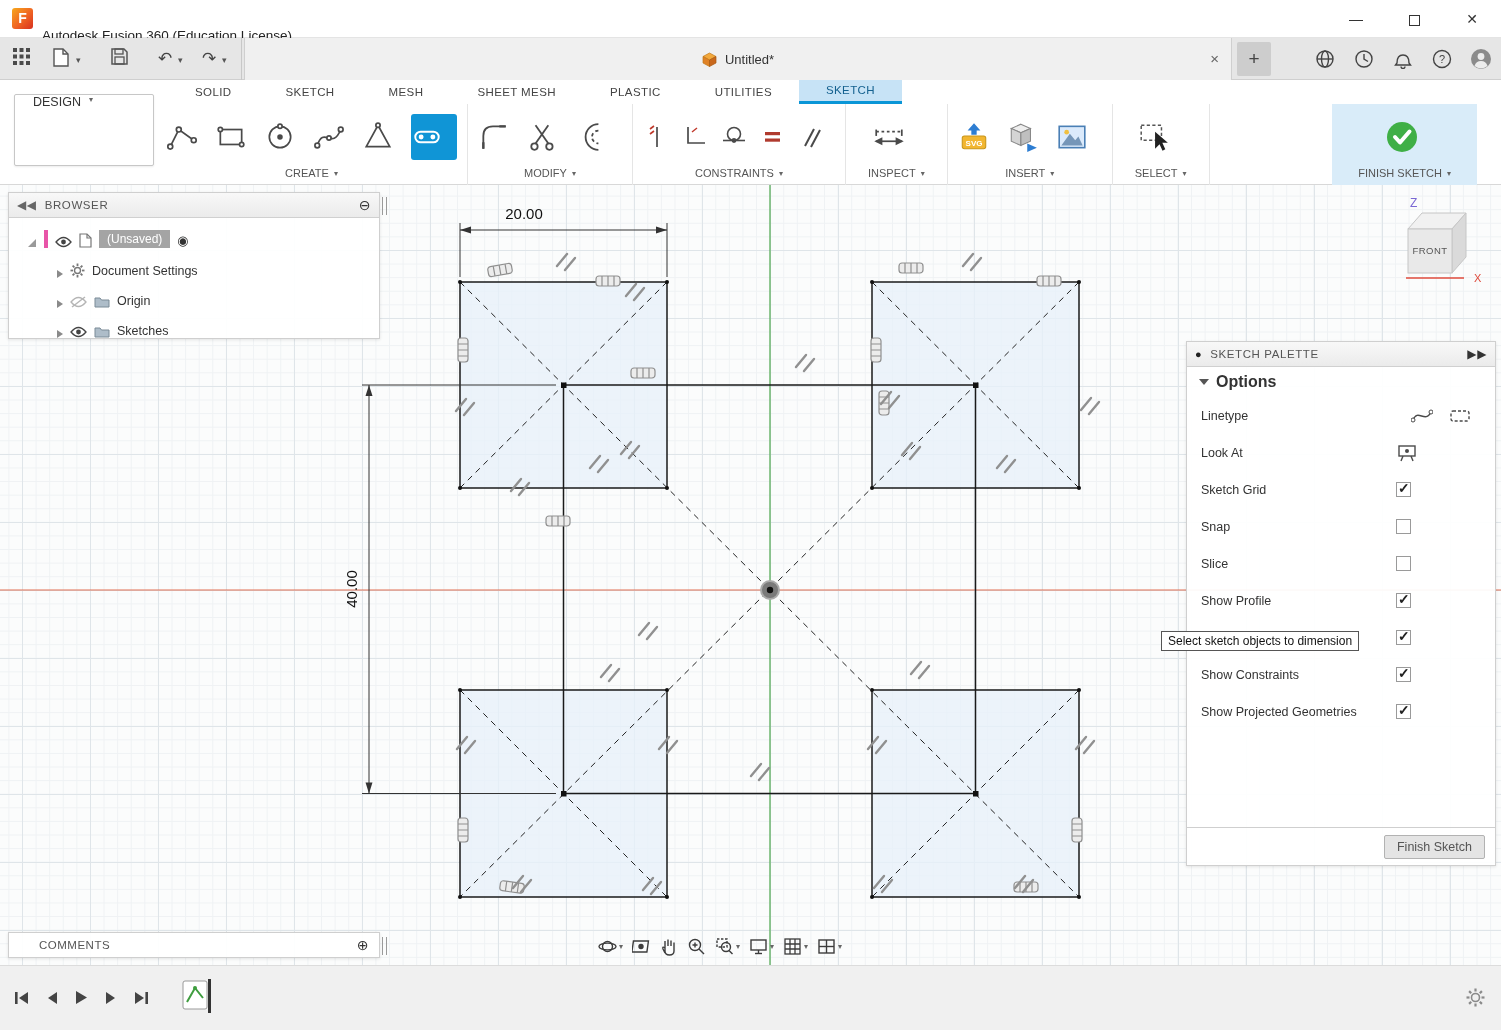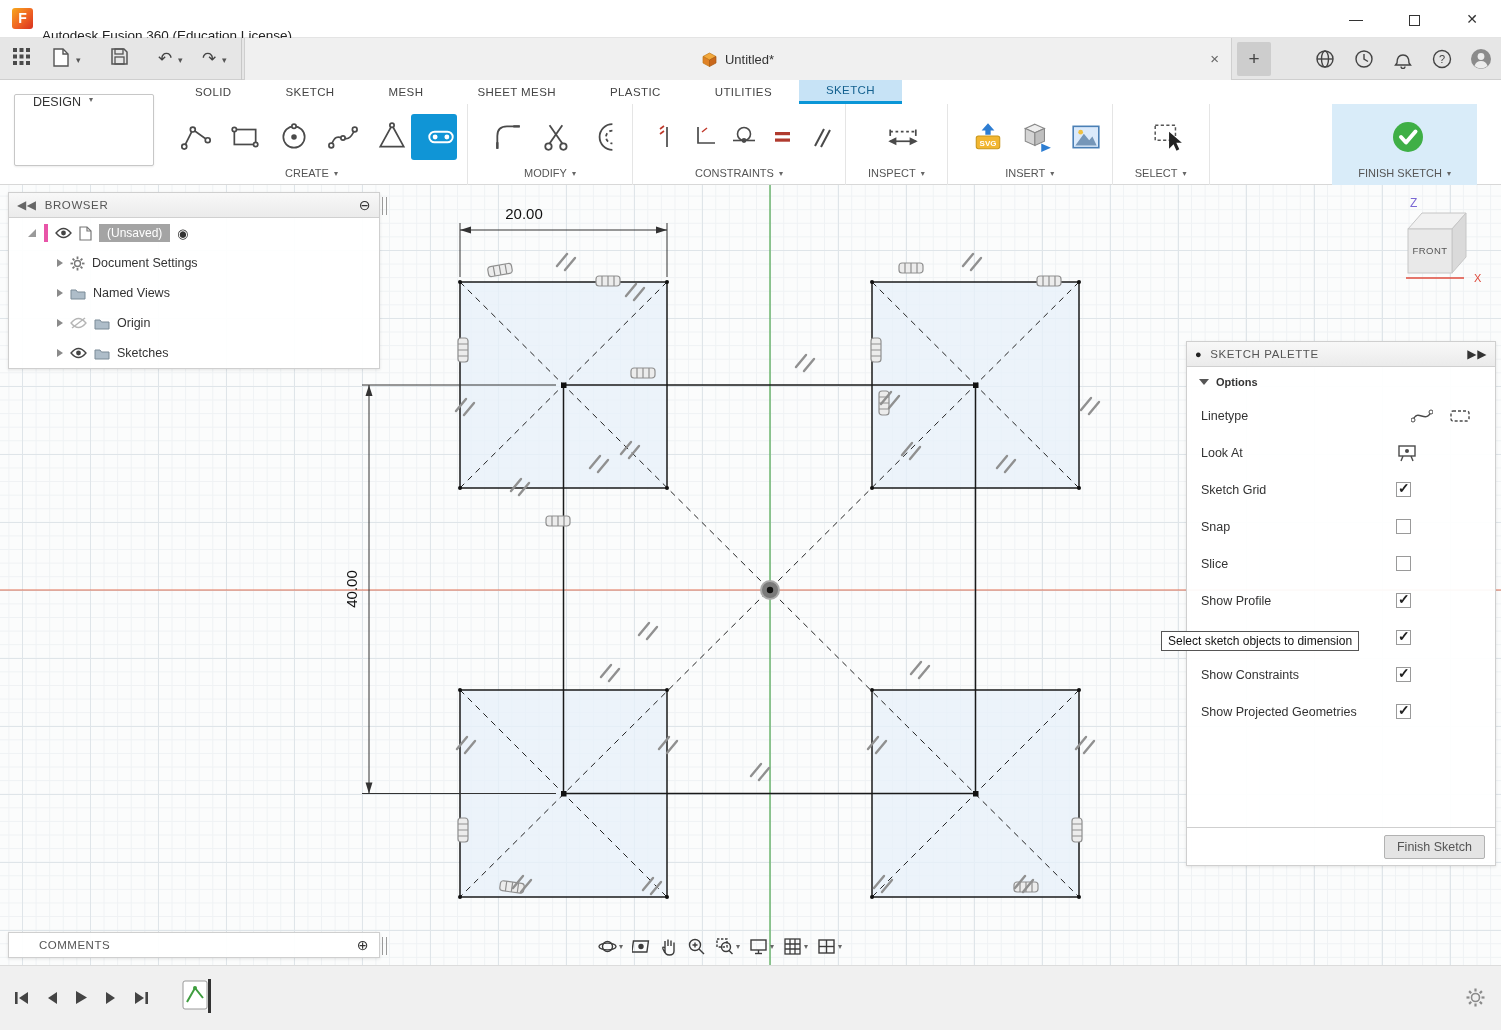--- a/index.html
+++ b/index.html
@@ -35,21 +35,21 @@
   .design-box { position:absolute; left:14px; top:14px; width:140px; height:72px; background:#fff; border:1px solid #c7c7c7;
                 border-radius:2px; box-shadow:0 1px 2px rgba(0,0,0,.08); display:flex; align-items:flex-start; padding-left:18px;
                 font-size:12.5px; color:#333; gap:8px; }
   .rtabs { position:absolute; left:168px; top:0; height:24px; display:flex; }
   .rtab { padding:0 27px; line-height:24px; font-size:11.5px; color:#444; letter-spacing:.4px; }
   .rtab.active { background:#c7e3f6; color:#14618f; border-bottom:3px solid #0a96d7; line-height:21px; }
   .rtools { position:absolute; left:156px; top:24px; right:0; height:81px; display:flex; align-items:stretch; }
   .rgroup { display:flex; flex-direction:column; align-items:center; padding:3px 10px 4px; border-right:1px solid #e5e5e5; }
   .rgroup:last-child { border-right:none; }
   .ricons { display:flex; align-items:center; gap:3px; flex:1; }
-  .tool { width:46px; height:46px; border-radius:3px; display:flex; align-items:center; justify-content:flex-end; }
+  .tool { width:46px; height:46px; border-radius:3px; display:flex; align-items:center; justify-content:flex-start; }
   .tool.small { width:36px; height:36px; }
   .tool.active-blue { background:#1095d6; }
   .rlabel { font-size:11px; color:#555; display:flex; gap:5px; align-items:center; padding-bottom:2px; }
   .chev { font-size:8px; color:#666; }
   .finish-group { margin-left:auto; margin-right:24px; background:#d9ecf9; border-right:none; padding:3px 26px 4px; }
 
   
   .workspace { position:absolute; left:0; top:185px; width:1501px; height:780px; background-color:#fbfcfc;
     background-image:
       linear-gradient(#dfe5e9 1px, transparent 1px),
@@ -61,28 +61,28 @@
   svg.sketch { position:absolute; left:0; top:0; }
 
   
   .panel { position:absolute; background:rgba(255,255,255,.94); border:1px solid #cfcfcf; box-shadow:0 1px 3px rgba(0,0,0,.1); }
   .browser { left:8px; top:7px; width:372px; }
   .panel-header { height:25px; background:linear-gradient(#f8f8f8,#ebebeb); border-bottom:1px solid #d0d0d0;
                   display:flex; align-items:center; padding:0 8px; gap:8px; font-size:11.5px; color:#555; letter-spacing:.6px; }
   .panel-header .spacer { flex:1; }
   .grip { position:absolute; left:100%; top:4px; margin-left:3px; width:5px; height:18px;
           border-left:1.5px solid #9a9a9a; border-right:1.5px solid #9a9a9a; }
-  .brow { height:30px; display:flex; align-items:center; gap:7px; font-size:12.5px; color:#333; }
+  .brow { height:30px; display:flex; align-items:flex-end; gap:7px; font-size:12.5px; color:#333; }
   .brow .tri { width:0; height:0; border-top:4px solid transparent; border-bottom:4px solid transparent; border-left:6px solid #8a8a8a; }
   .root-pill { background:#a4a4a4; color:#fff; padding:2px 8px; font-size:12px; }
   .pinkbar { width:4px; height:18px; background:#e855a8; }
 
   
   .palette { left:1186px; top:156px; width:310px; height:525px; display:flex; flex-direction:column; }
-  .opt-head { height:30px; display:flex; align-items:center; gap:7px; padding-left:12px; font-size:11px; font-weight:bold; color:#333; }
+  .opt-head { height:30px; display:flex; align-items:center; gap:7px; padding-left:12px; font-size:16px; font-weight:bold; color:#333; }
   .opt-head .dtri { width:0; height:0; border-left:5px solid transparent; border-right:5px solid transparent; border-top:6px solid #555; }
   .prow { height:37px; display:flex; align-items:center; padding:0 84px 0 14px; font-size:12.5px; color:#333; }
   .prow .lbl { flex:1; }
   .checkbox { width:15px; height:15px; border:1px solid #9a9a9a; background:#fff; position:relative; }
   .checkbox.checked::after { content:"✓"; position:absolute; left:1px; top:-3px; font-size:14px; font-weight:bold; color:#222; }
   .palette-footer { margin-top:auto; border-top:1px solid #cfcfcf; height:38px; display:flex; align-items:center; justify-content:flex-end; padding-right:10px; }
   .finish-btn { background:#e4e4e4; border:1px solid #b2b2b2; border-radius:2px; color:#555; font-size:12.5px; padding:4px 12px; }
 
   .tooltip { position:absolute; left:-26px; top:289px; background:#fff; border:1px solid #555; font-size:12px; color:#111;
              padding:2px 6px; white-space:nowrap; z-index:30; }
@@ -590,27 +590,20 @@
               <line x1="2.6" y1="2.6" x2="4.4" y2="4.4"></line>
               <line x1="10.6" y1="10.6" x2="12.4" y2="12.4"></line>
               <line x1="12.4" y1="2.6" x2="10.6" y2="4.4"></line>
               <line x1="4.4" y1="10.6" x2="2.6" y2="12.4"></line>
             </g>
           </svg>
         <span>Document Settings</span>
       </div>
       <div class="brow" style="padding-left:48px">
         <span class="tri"></span>
-        <svg width="16" height="13" viewBox="0 0 16 13">
-            <path d="M1,3 h5 l1.5,2 h7.5 v7 h-14 z" fill="#aebdc9" stroke="#7b8b97" stroke-width="1"></path>
-          </svg>
-        <span>Named Views</span>
-      </div>
-      <div class="brow" style="padding-left:48px">
-        <span class="tri"></span>
         <svg width="17" height="12" viewBox="0 0 17 12">
             <path d="M1,6 Q8.5,-3 16,6 Q8.5,15 1,6 Z" fill="none" stroke="#b5b5b5" stroke-width="1.3"></path>
             <line x1="2" y1="11" x2="15" y2="1" stroke="#b5b5b5" stroke-width="1.4"></line>
           </svg>
         <svg width="16" height="13" viewBox="0 0 16 13">
             <path d="M1,3 h5 l1.5,2 h7.5 v7 h-14 z" fill="#aebdc9" stroke="#7b8b97" stroke-width="1"></path>
           </svg>
         <span>Origin</span>
       </div>
       <div class="brow" style="padding-left:48px">

